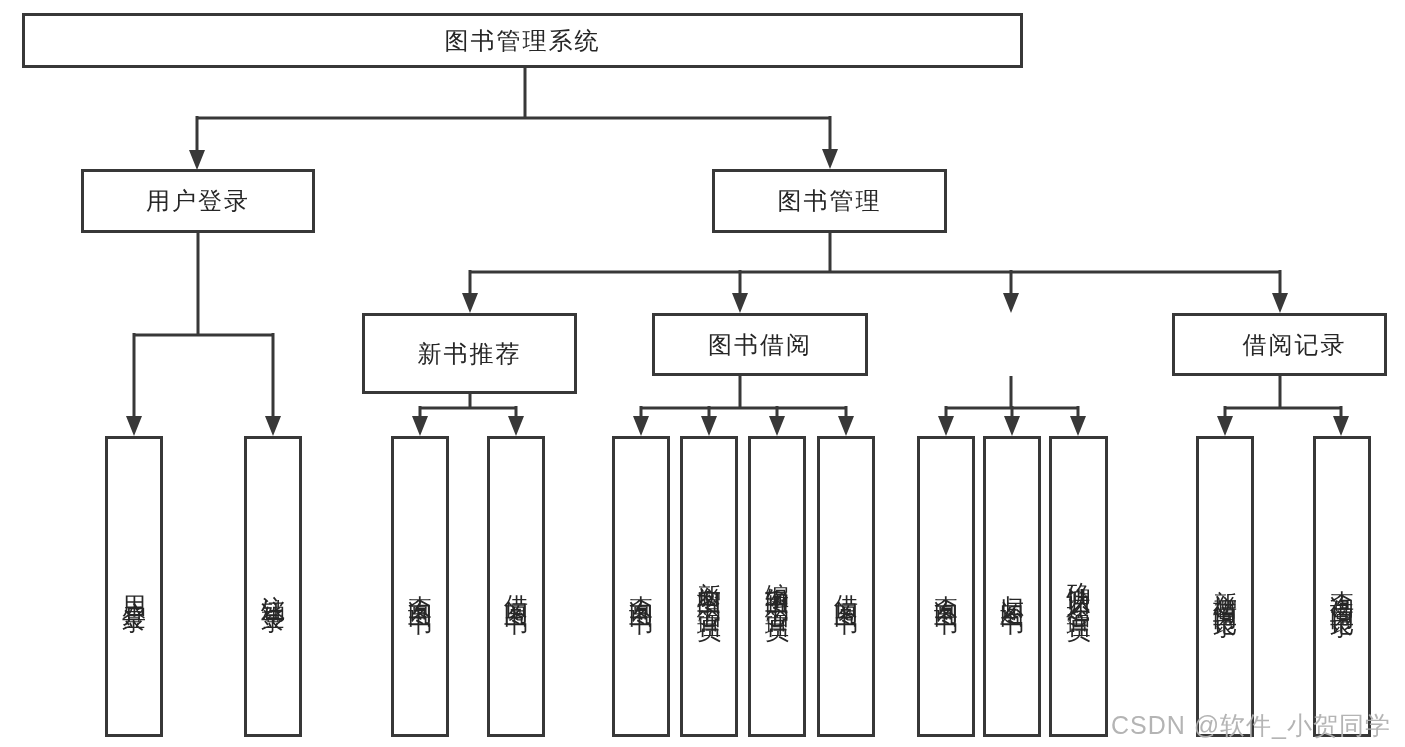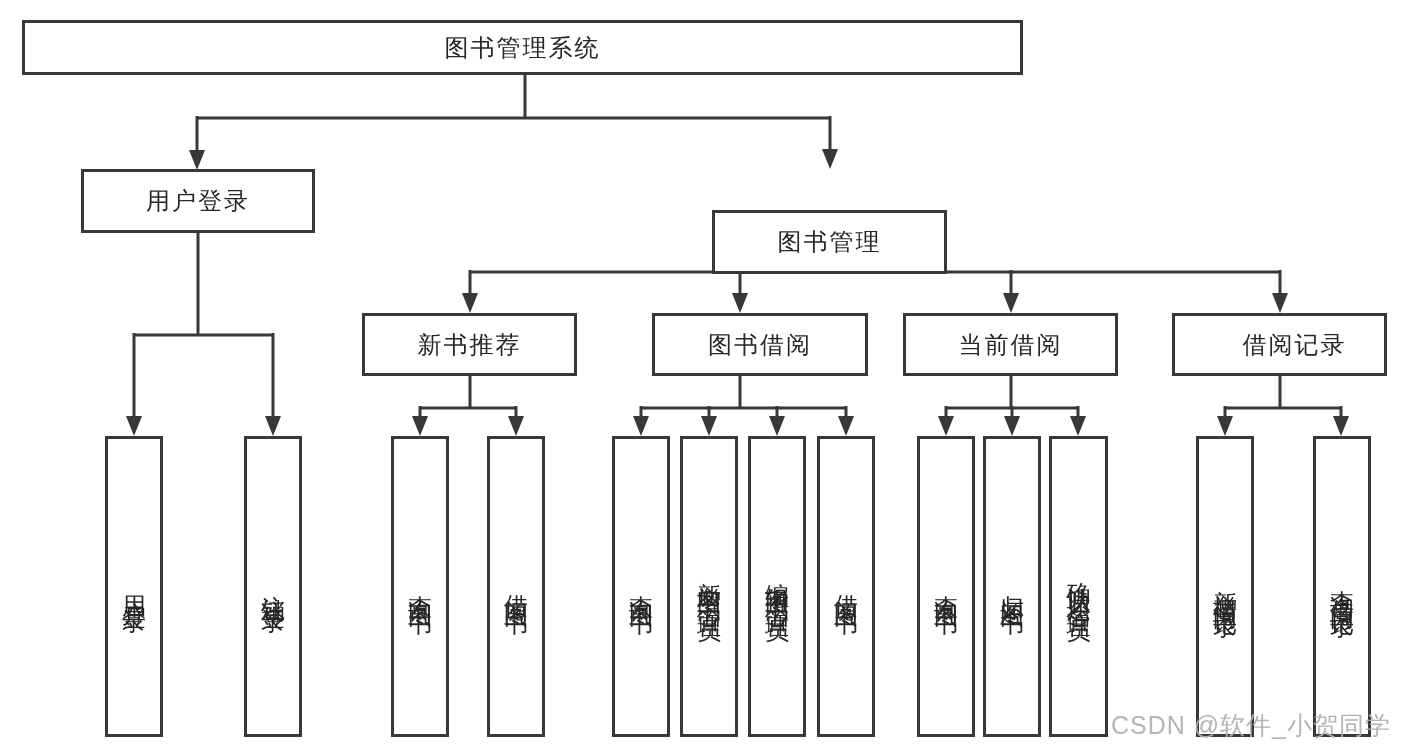--- a/index.html
+++ b/index.html
@@ -46,28 +46,27 @@
          M462,293 L478,293 L470,313 Z  M732,293 L748,293 L740,313 Z
          M1003,293 L1019,293 L1011,313 Z M1272,293 L1288,293 L1280,313 Z
          M412,416 L428,416 L420,436 Z  M508,416 L524,416 L516,436 Z
          M633,416 L649,416 L641,436 Z  M701,416 L717,416 L709,436 Z
          M769,416 L785,416 L777,436 Z  M838,416 L854,416 L846,436 Z
          M938,416 L954,416 L946,436 Z  M1004,416 L1020,416 L1012,436 Z
          M1070,416 L1086,416 L1078,436 Z
          M1217,416 L1233,416 L1225,436 Z M1333,416 L1349,416 L1341,436 Z"></path>
   </svg>
 
-  <div class="node" style="left:22px;top:13px;width:1001px;height:55px;margin-top:7px;">图书管理系统</div>
+  <div class="node" style="left:22px;top:13px;width:1001px;height:55px;">图书管理系统</div>
 
   <div class="node" style="left:81px;top:169px;width:234px;height:64px;">用户登录</div>
-  <div class="node" style="left:712px;top:169px;width:235px;height:64px;margin-top:41px;">图书管理</div>
+  <div class="node" style="left:712px;top:169px;width:235px;height:64px;">图书管理</div>
 
-  <div class="node" style="left:362px;top:313px;width:215px;height:63px;text-align:center;">新书推荐</div>
+  <div class="node" style="left:362px;top:313px;width:215px;height:81px;text-align:center;">新书推荐</div>
   <div class="node" style="left:632px;top:313px;width:216px;height:63px;margin-left:20px;">图书借阅</div>
-  <div class="node" style="left:903px;top:313px;width:215px;height:63px;">当前借阅</div>
   <div class="node" style="left:1172px;top:313px;width:215px;height:63px;padding-left:30px;">借阅记录</div>
 
   <div class="node vnode" style="left:105px;top:436px;width:58px;height:301px;">用户登录</div>
   <div class="node vnode" style="left:244px;top:436px;width:58px;height:301px;">注销登录</div>
 
   <div class="node vnode" style="left:391px;top:436px;width:58px;height:301px;">查询图书</div>
   <div class="node vnode" style="left:487px;top:436px;width:58px;height:301px;">借阅图书</div>
 
   <div class="node vnode" style="left:612px;top:436px;width:58px;height:301px;">查询图书</div>
   <div class="node vnode" style="left:680px;top:436px;width:58px;height:301px;">新增图书（管理员）</div>

